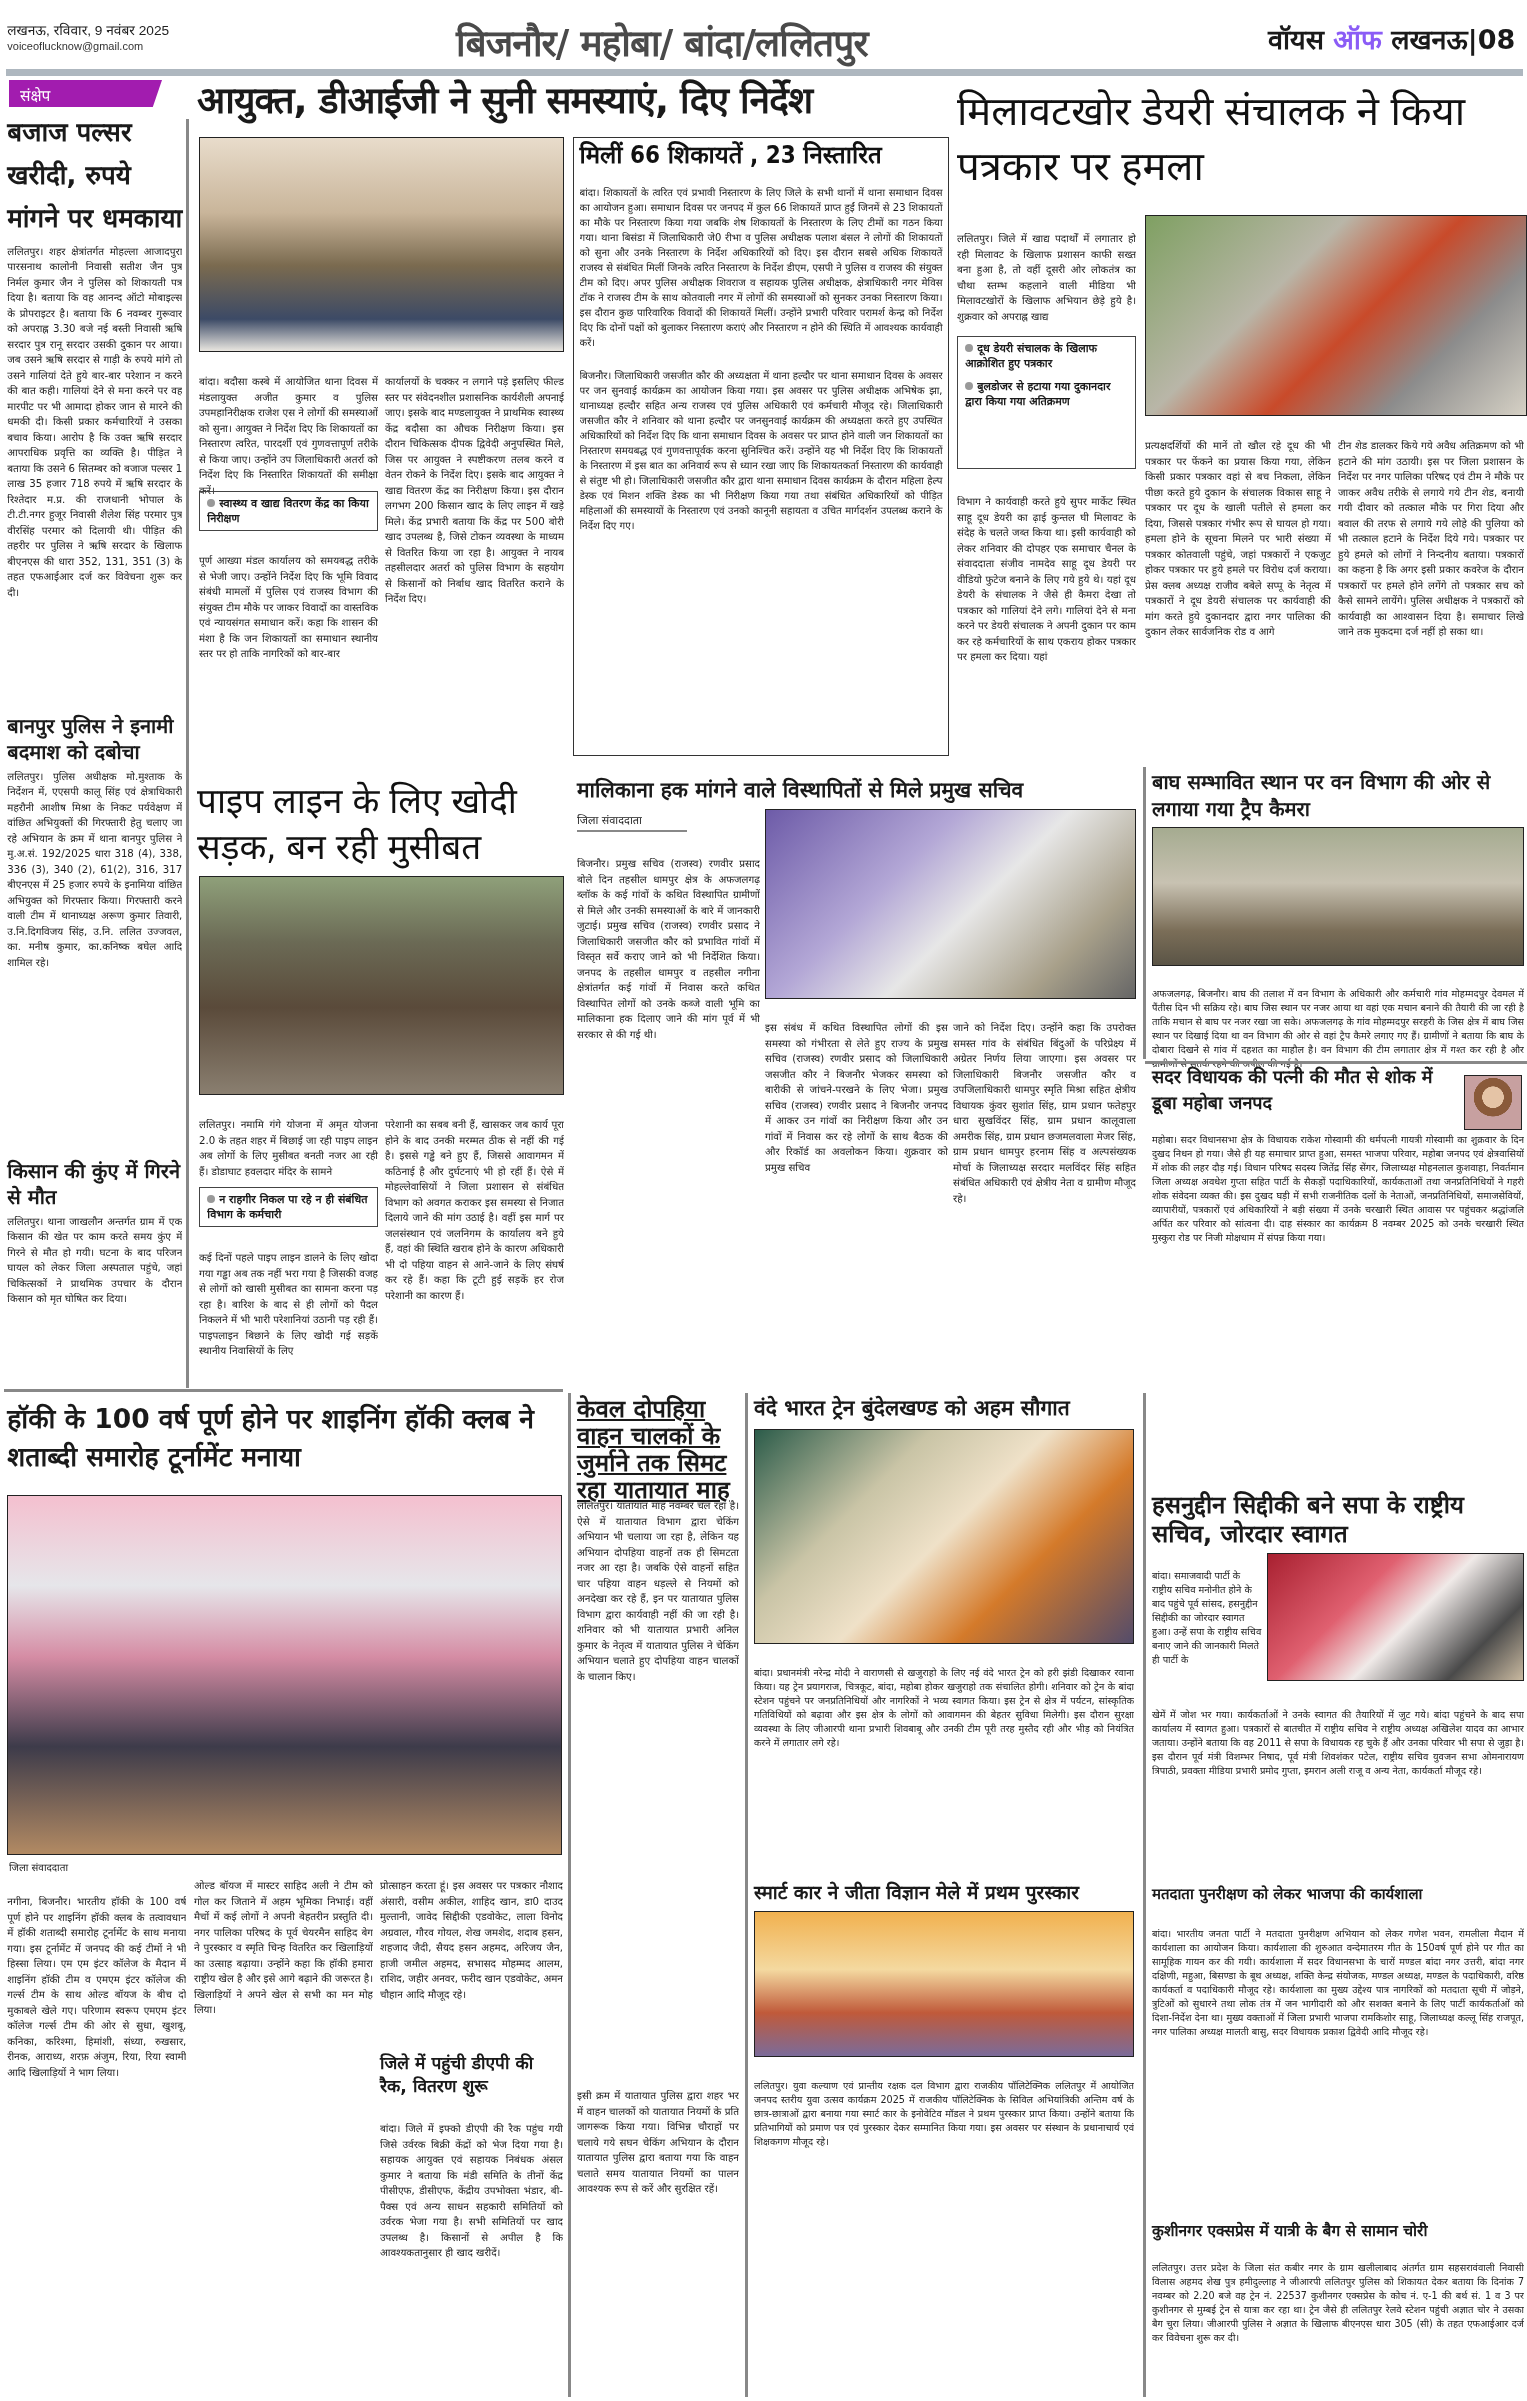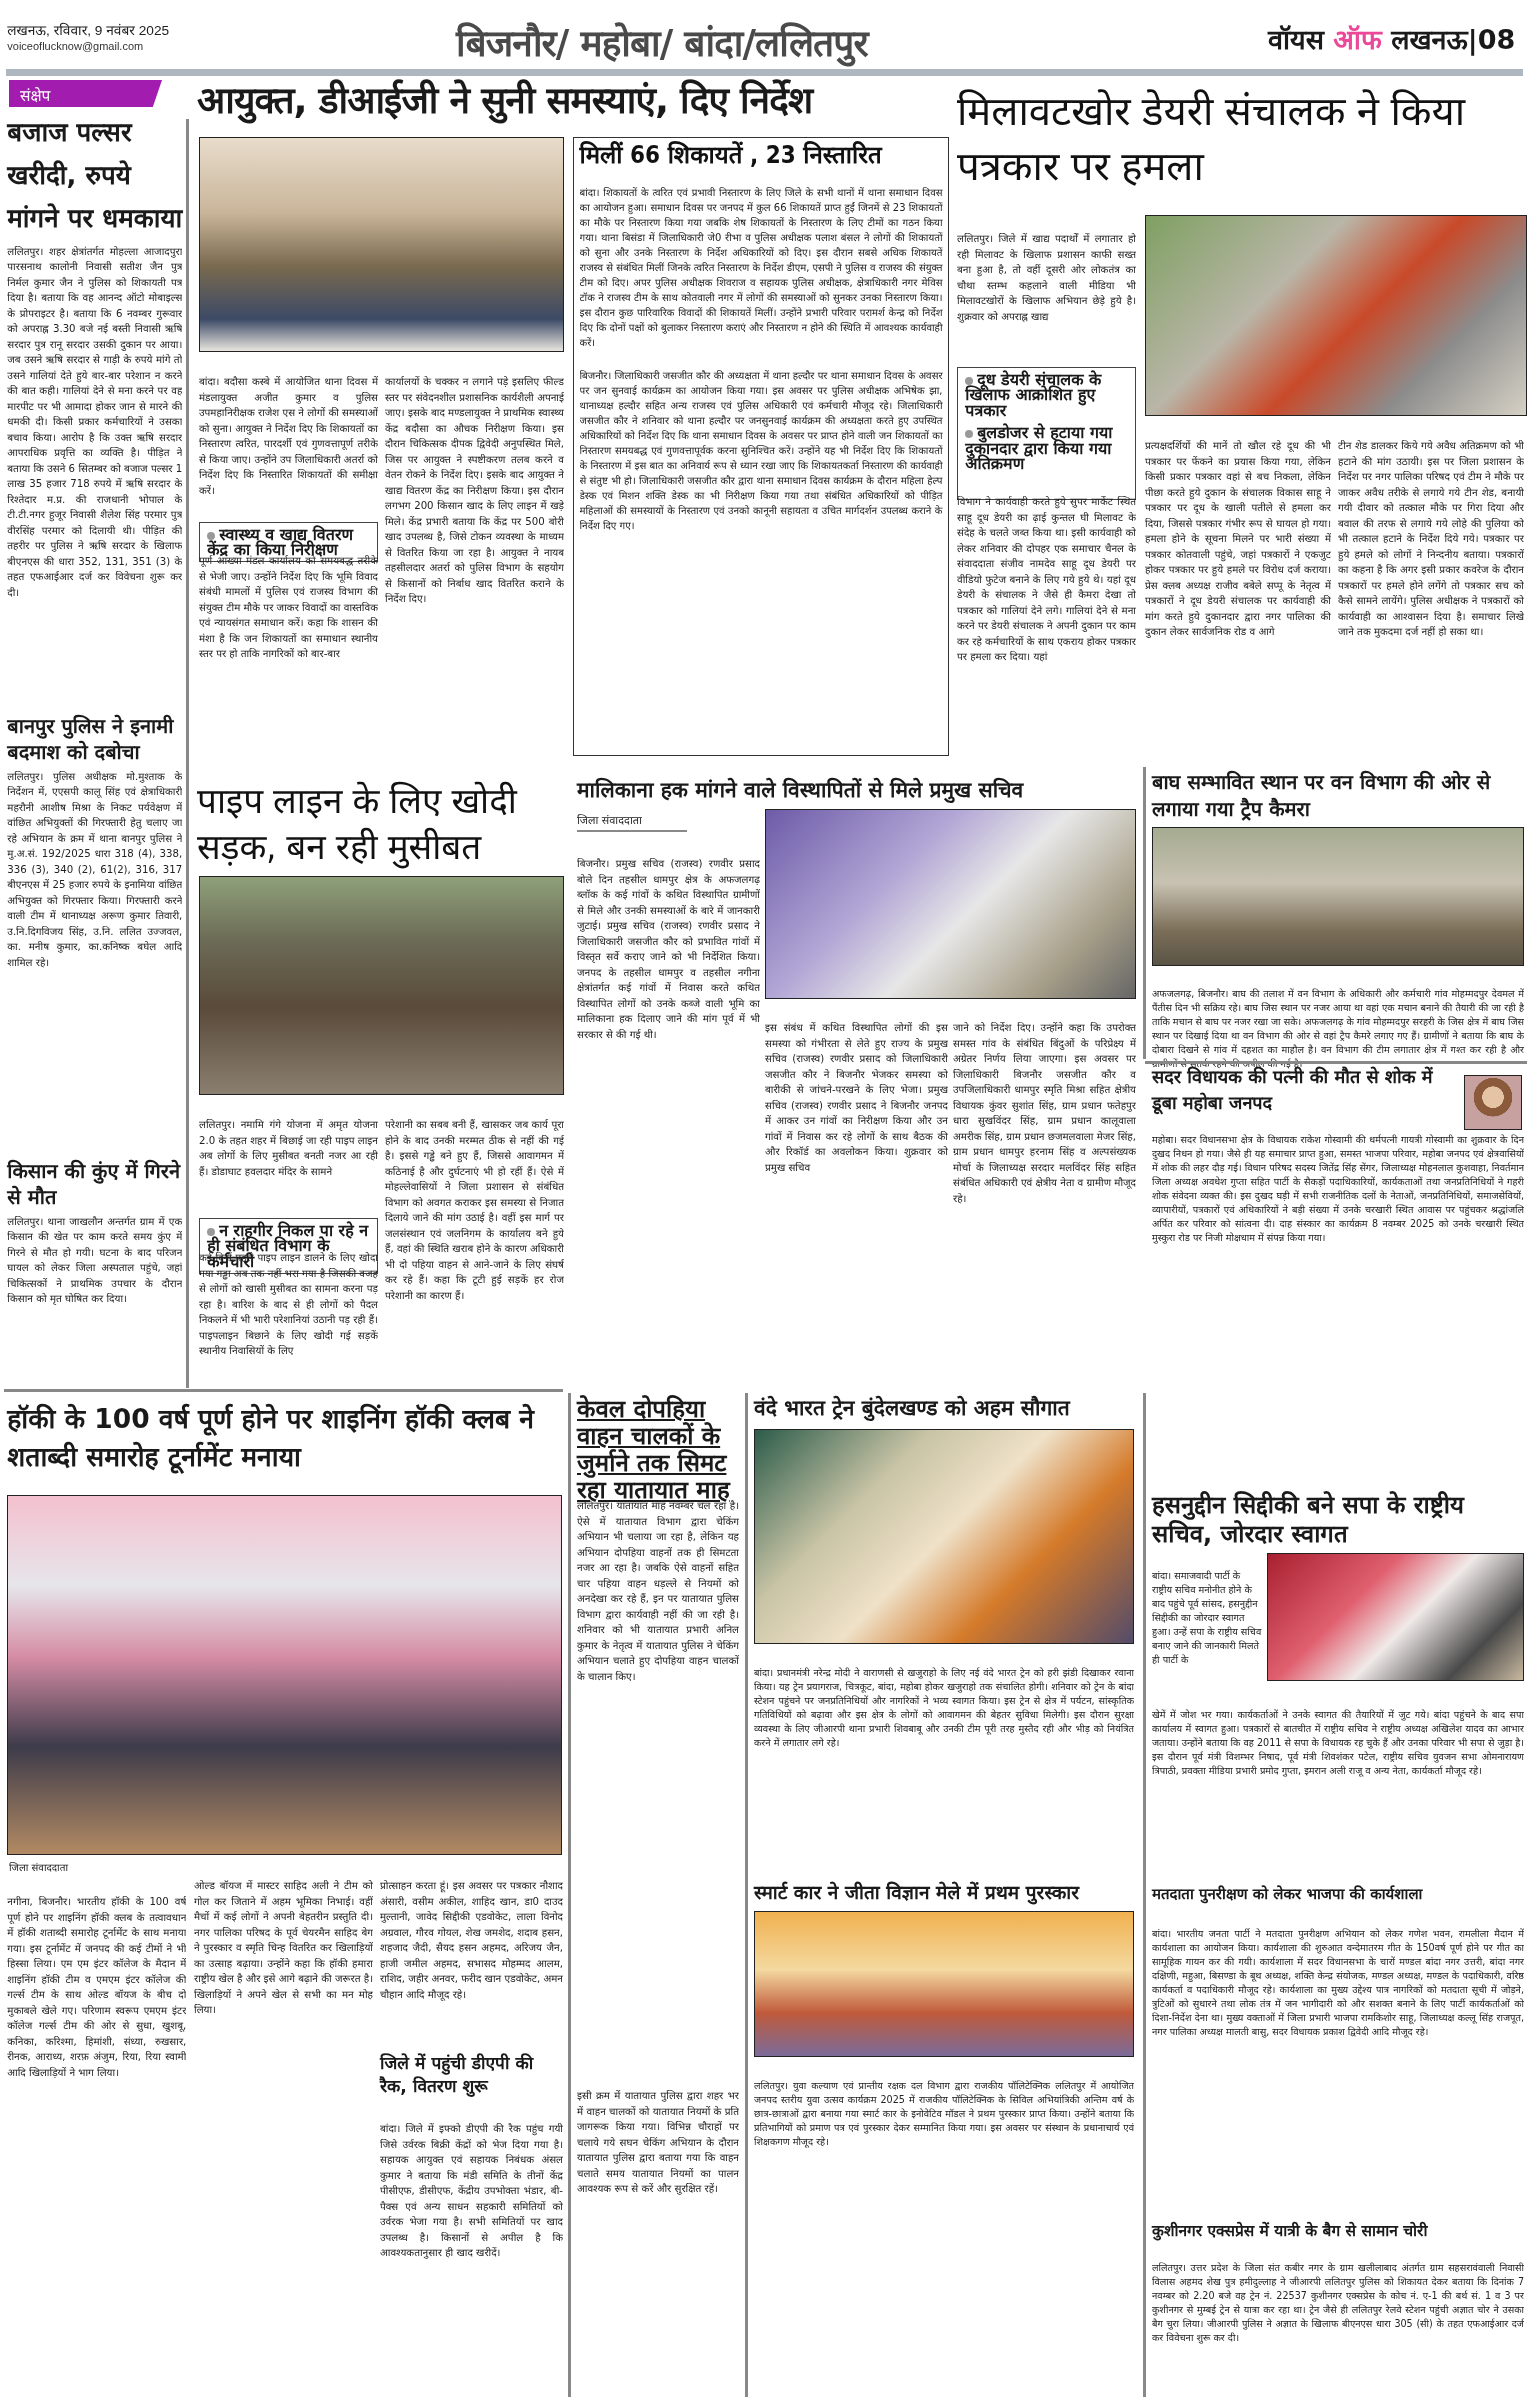--- a/index.html
+++ b/index.html
@@ -2,40 +2,40 @@
 <html style="font-size:14.6px"><head>
 <meta charset="utf-8">
 <style>
   * { box-sizing: border-box; margin: 0; padding: 0; }
   body { width: 1528px; height: 2401px; background: #ffffff; font-family: "DejaVu Sans", sans-serif; color: #1a1a1a; position: relative; overflow: hidden; }
   .abs { position: absolute; }
   .masthead-date { left: 7.3px; top: 20px; font-size: 13.7px; font-family: "Liberation Sans", sans-serif; color:#222; }
   .masthead-email { left: 7.3px; top: 40px; font-size: 11px; font-family: "Liberation Sans", sans-serif; color:#333; }
   .masthead-title { left: 456px; top: 16.4px; font-size: 37px; font-weight: bold; color: #4a4a4a; font-family: "DejaVu Sans", sans-serif; letter-spacing: -0.9px; }
   .brand { right: 12.8px; top: 20px; font-size: 27px; font-weight: bold; color: #1a1a1a; }
-  .brand .mid { color: #ec4899; }
+  .brand .mid { color: #8b5cf6; }
   .rule-top { left: 5.5px; right: 5.5px; top: 69px; height: 7.3px; background: #aeb7bf; }
   .sankshep { left: 9px; top: 80px; width: 153px; height: 27px; background: #a21caf; color: #fff; font-size: 15.5px; padding: 3.7px 11px; clip-path: polygon(0 0,100% 0,94% 100%,0 100%); }
   .vrule { background: #888; width: 2.7px; }
   .col-text { font-size: 10.2px; line-height: 15.5px; text-align: justify; color: #222; overflow: hidden; margin-top: 16px; }
   .h-bold { font-weight: bold; color: #1a1a1a; line-height: 1.15; }
   .h-thin { font-weight: normal; color: #111; line-height: 1.15; font-family: "DejaVu Sans Condensed", "DejaVu Sans", sans-serif; }
   .photo { border: 1.8px solid #222; overflow: hidden; }
   .ph-indoor { background: linear-gradient(180deg,#e8dccb 0%,#c9b59a 35%,#7a6a4f 60%,#3c4a66 85%,#e9e6e0 100%); }
   .ph-bulldozer { background: linear-gradient(135deg,#7fa062 0%,#b9b6a8 35%,#c94a2a 55%,#8c8c8c 75%,#d6d1c5 100%); }
   .ph-mud { background: linear-gradient(180deg,#8fa07a 0%,#6b6a55 30%,#5a4a3a 60%,#8a7f70 100%); }
   .ph-meeting { background: linear-gradient(135deg,#6d5ba8 0%,#b3a7d6 35%,#e7e7e7 55%,#a8a08a 80%,#666 100%); }
   .ph-forest { background: linear-gradient(180deg,#a5ab90 0%,#c8c2b2 40%,#7b6e58 75%,#5a5446 100%); }
   .ph-hockey { background: linear-gradient(180deg,#f4c0cf 0%,#e6e6ea 25%,#d58ca4 45%,#3d3b4a 70%,#b28a63 100%); }
   .ph-train { background: linear-gradient(135deg,#2c5c4a 0%,#c9c4a6 30%,#efe1c8 50%,#d47a2a 70%,#544c6a 100%); }
   .ph-science { background: linear-gradient(180deg,#f1b14f 0%,#f4d9a0 40%,#c05a3a 70%,#7b6b9a 100%); }
   .ph-portrait { background: radial-gradient(circle at 50% 40%,#e5c4a6 0 25%,#8a5a3a 26% 45%,#c7a0a0 46% 100%); }
   .ph-sp { background: linear-gradient(135deg,#a82030 0%,#e06070 35%,#f0eae8 55%,#4a4a4a 80%,#c9b9a0 100%); }
   .boxed { border: 1.8px solid #333; }
-  .bullet-box { border: 1.8px solid #444; padding: 3.7px 7.3px; font-weight: bold; font-size: 16px; line-height: 15.5px; margin-top: 31px; }
+  .bullet-box { border: 1.8px solid #444; padding: 3.7px 7.3px; font-weight: bold; font-size: 11px; line-height: 15.5px; }
   .bullet-box .dot { display:inline-block; width:8.2px; height:8.2px; border-radius:50%; background:#999; margin-right:3.7px; }
   .byline { font-size: 11px; color:#222; border-bottom: 2.7px solid #888; padding-bottom: 2.7px; }
   .caption { font-size: 10px; color:#222; }
 </style>
 </head>
 <body>
 
 <div class="abs masthead-date">लखनऊ, रविवार, 9 नवंबर 2025</div>
 <div class="abs masthead-email">voiceoflucknow@gmail.com</div>
 <div class="abs masthead-title">बिजनौर/ महोबा/ बांदा/ललितपुर</div>

